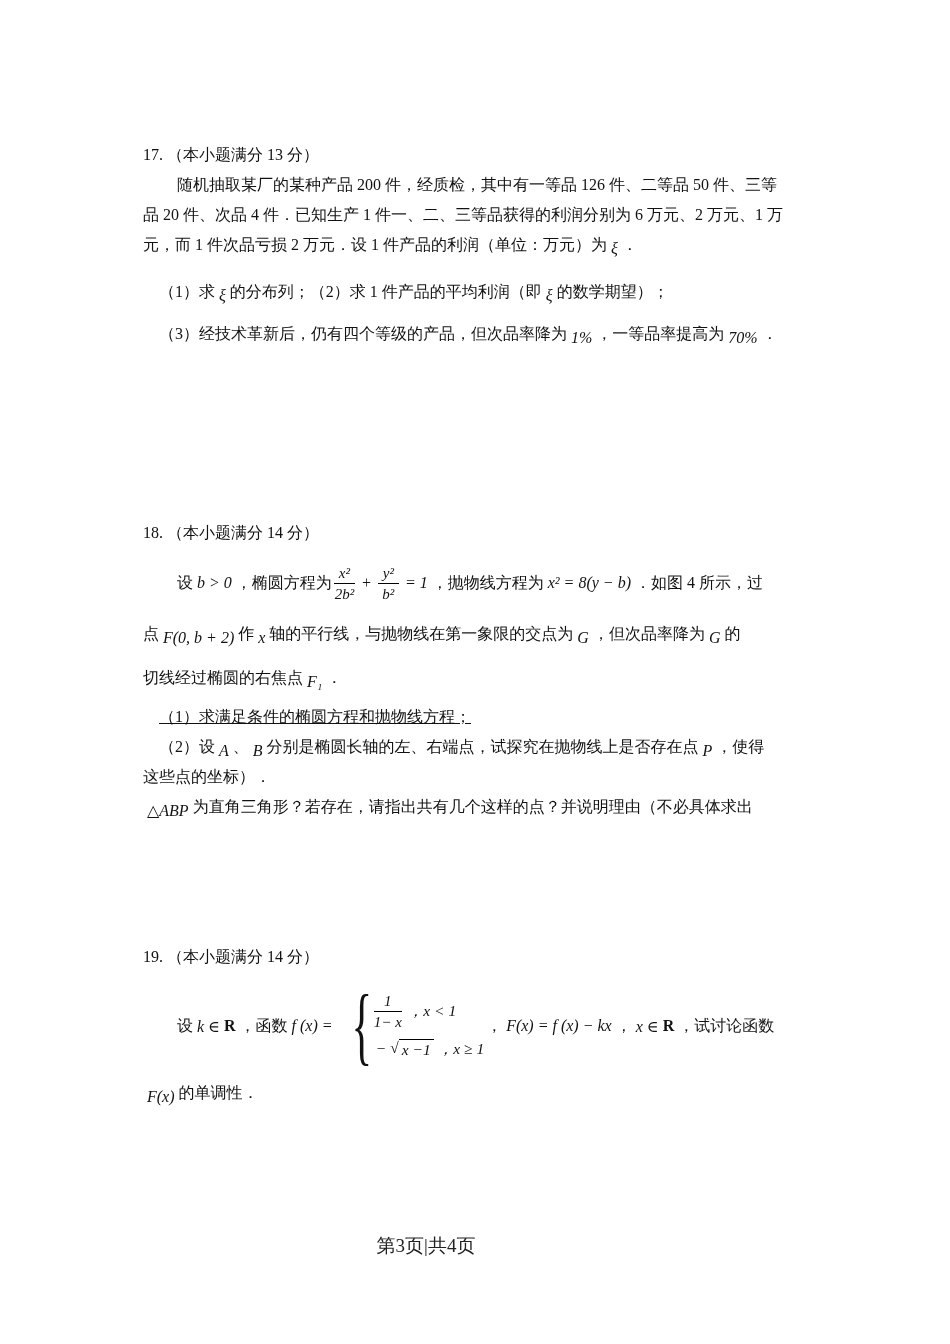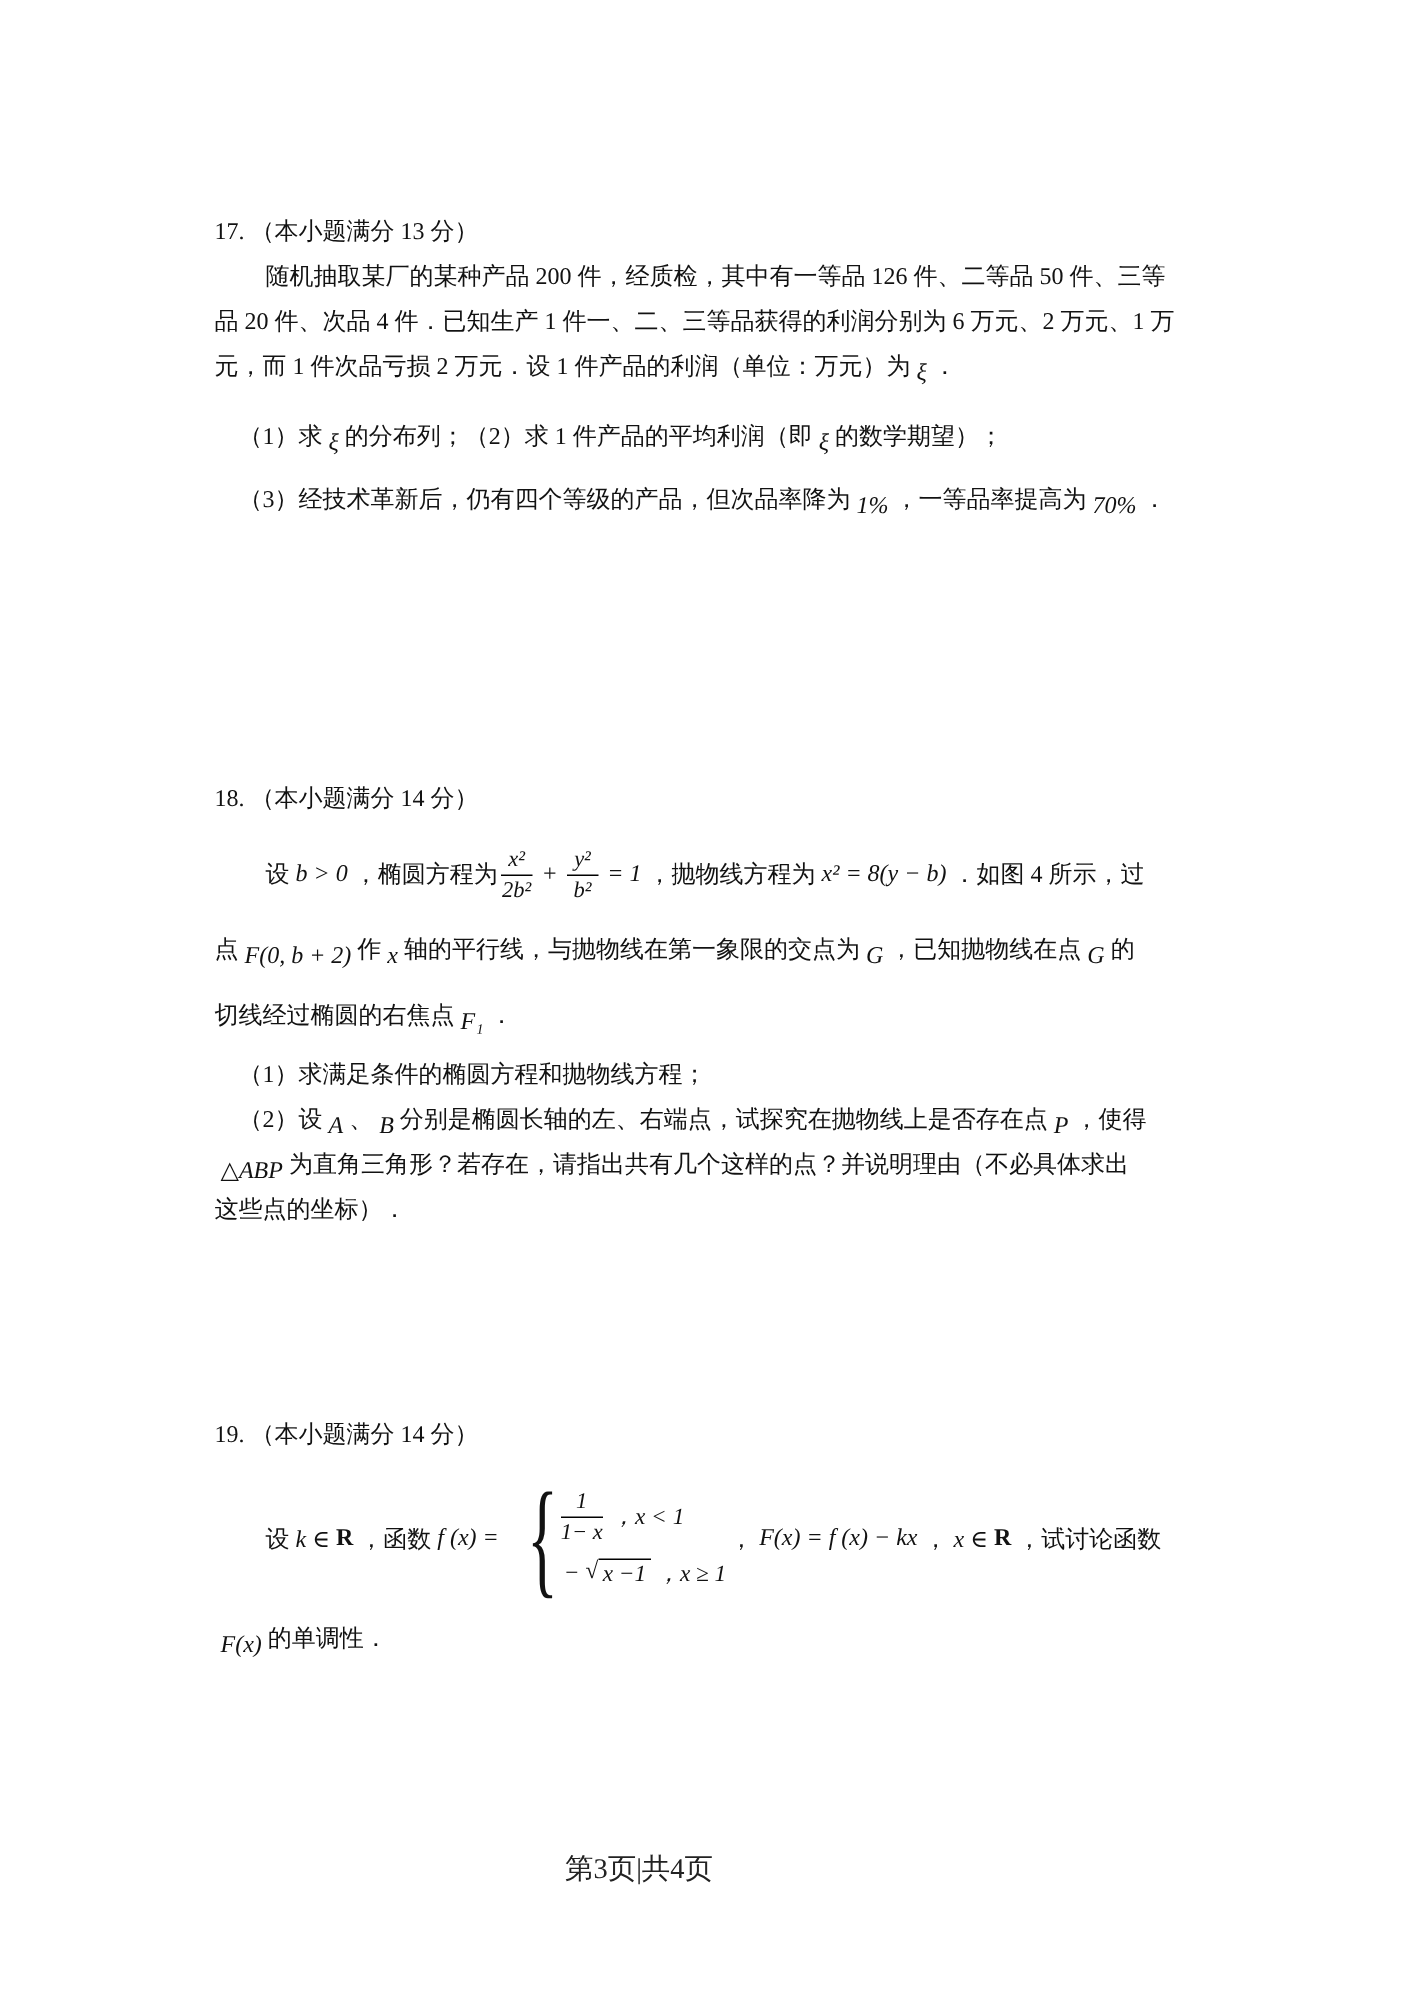--- a/index.html
+++ b/index.html
@@ -43,21 +43,21 @@
   .footer { position: absolute; left: 0; right: 0; top: 1233px; text-align: center;
             font-size: 19px; color: #222; }
 
   
   .q17-l4 { margin-top: 14px; line-height: 36px; }
   .q17-l5 { margin-top: 6px;  line-height: 36px; }
   .q17-l6 { line-height: 32px; }
   .q18-l1 { height: 58px; margin-top: 6px; }
   .q18-l2 { line-height: 36px; margin-top: 4px; }
   .q18-l3 { line-height: 40px; margin-top: 6px; }
-  .q18-l4 { margin-top: 4px; }
+  .q18-l4 { margin-top: 4px; text-decoration: underline; }
   .q19-l1 { height: 92px; margin-top: 8px; }
   .q19-l2 { margin-top: 4px; line-height: 34px; }
 </style>
 </head>
 <body>
 
 <div class="page">
 
   <section class="q" style="top:140px">
     <div class="line">17. （本小题满分 13 分）</div>
@@ -94,41 +94,41 @@
         <span class="num">y²</span>
         <span class="den">b²</span>
       </span>
       <span class="mi">= 1</span>
       <span>，抛物线方程为</span>
       <span class="mi">x² = 8(y − b)</span>
       <span>．如图 4 所示，过</span>
     </div>
 
     <div class="line q18-l2">
-      <span>点</span><span class="math">F(0,  b + 2)</span><span>作</span><span class="math">x</span><span>轴的平行线，与抛物线在第一象限的交点为</span><span class="math">G</span><span>，已知抛物线在点</span><span class="math">G</span><span>的</span>
+      <span>点</span><span class="math">F(0,  b + 2)</span><span>作</span><span class="math">x</span><span>轴的平行线，与抛物线在第一象限的交点为</span><span class="math">G</span><span>，但次品率降为</span><span class="math">G</span><span>的</span>
     </div>
 
     <div class="line q18-l3">
       <span>切线经过椭圆的右焦点</span><span class="math">F₁</span><span>．</span>
     </div>
 
     <div class="line ind1 q18-l4">
       <span>（1）求满足条件的椭圆方程和抛物线方程；</span>
     </div>
 
     <div class="line ind1">
       <span>（2）设</span><span class="math">A</span><span>、</span><span class="math">B</span><span>分别是椭圆长轴的左、右端点，试探究在抛物线上是否存在点</span><span class="math">P</span><span>，使得</span>
     </div>
 
     <div class="line">
-      <span class="math">△ABP</span><span>为直角三角形？若存在，请指出共有几个这样的点？并说明理由（不必具体求出</span>
+      <span>这些点的坐标）．</span>
     </div>
 
     <div class="line">
-      <span>这些点的坐标）．</span>
+      <span class="math">△ABP</span><span>为直角三角形？若存在，请指出共有几个这样的点？并说明理由（不必具体求出</span>
     </div>
   </section>
 
   <section class="q" style="top:942px">
     <div class="line">19. （本小题满分 14 分）</div>
 
     <div class="tall ind2 q19-l1">
       <span>设</span>
       <span class="mi">k ∈</span>
       <span class="boldR">R</span>

